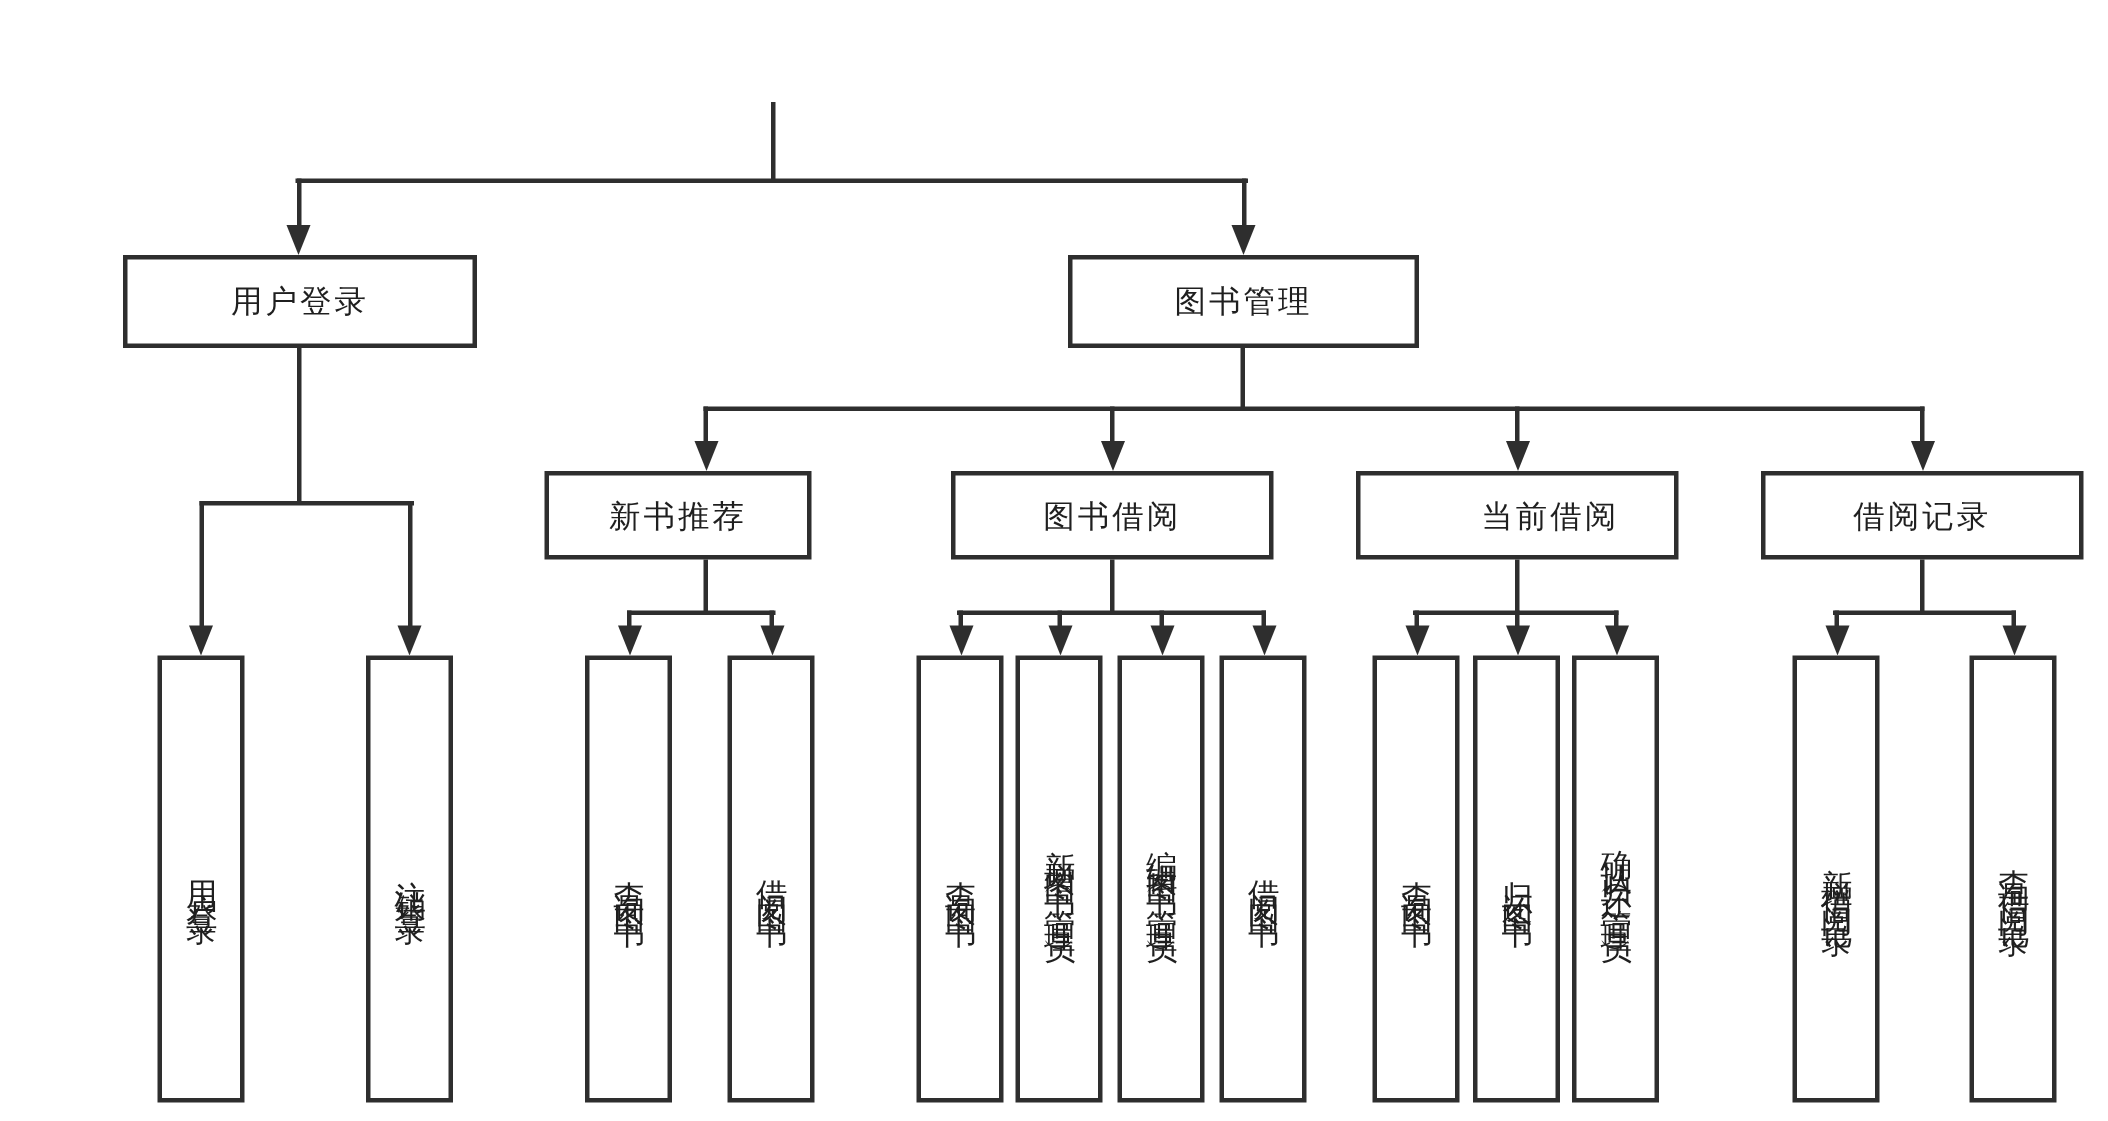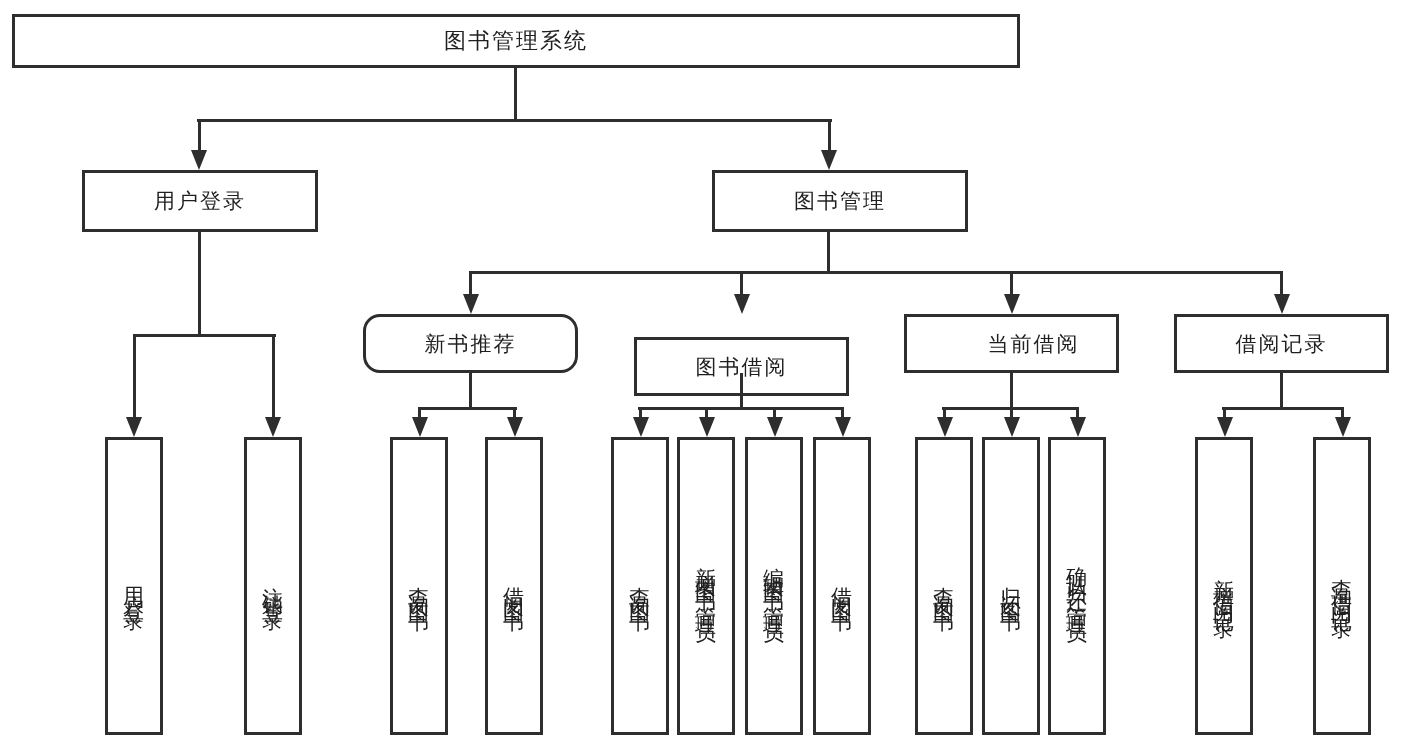--- a/index.html
+++ b/index.html
@@ -58,35 +58,32 @@
     color: #c5c5c5;
     letter-spacing: 0.5px;
     white-space: nowrap;
   }
 </style>
 </head>
 <body>
 
 <div class="canvas">
 
-  <div class="box root" style="left:12px;top:14px;width:1008px;height:54px;">
-    <span class="hlabel">图书管理系统</span>
-  </div>
 
   <div class="vline" style="left:514px;top:68px;width:3px;height:53px;"></div>
   <div class="hline" style="left:197px;top:119px;width:635px;height:3px;"></div>
   <div class="vline" style="left:198px;top:119px;width:3px;height:36px;"></div>
   <div class="vline" style="left:828px;top:119px;width:3px;height:36px;"></div>
   <div class="arrow" style="left:191px;top:150px;"></div>
   <div class="arrow" style="left:821px;top:150px;"></div>
 
   <div class="box" style="left:82px;top:170px;width:236px;height:62px;">
     <span class="hlabel">用户登录</span>
   </div>
-  <div class="box" style="left:712px;top:170px;width:256px;height:62px;">
+  <div class="box" style="left:712px;top:170px;width:234px;height:62px;">
     <span class="hlabel">图书管理</span>
   </div>
 
   <div class="vline" style="left:198px;top:232px;width:3px;height:104px;"></div>
   <div class="hline" style="left:133px;top:334px;width:143px;height:3px;"></div>
   <div class="vline" style="left:133px;top:334px;width:3px;height:88px;"></div>
   <div class="vline" style="left:272px;top:334px;width:3px;height:88px;"></div>
   <div class="arrow" style="left:126px;top:417px;"></div>
   <div class="arrow" style="left:265px;top:417px;"></div>
 
@@ -94,24 +91,24 @@
   <div class="hline" style="left:469px;top:271px;width:814px;height:3px;"></div>
   <div class="vline" style="left:469px;top:271px;width:3px;height:28px;"></div>
   <div class="vline" style="left:740px;top:271px;width:3px;height:28px;"></div>
   <div class="vline" style="left:1010px;top:271px;width:3px;height:28px;"></div>
   <div class="vline" style="left:1280px;top:271px;width:3px;height:28px;"></div>
   <div class="arrow" style="left:463px;top:294px;"></div>
   <div class="arrow" style="left:734px;top:294px;"></div>
   <div class="arrow" style="left:1004px;top:294px;"></div>
   <div class="arrow" style="left:1274px;top:294px;"></div>
 
-  <div class="box" style="left:363px;top:314px;width:215px;height:59px;border-radius:17px;">
+  <div class="box" style="left:363px;top:314px;width:178px;height:59px;">
     <span class="hlabel">新书推荐</span>
   </div>
-  <div class="box" style="left:634px;top:314px;width:215px;height:59px;margin-top:23px;">
+  <div class="box" style="left:634px;top:314px;width:215px;height:59px;">
     <span class="hlabel">图书借阅</span>
   </div>
   <div class="box" style="left:904px;top:314px;width:215px;height:59px;padding-left:44px;">
     <span class="hlabel">当前借阅</span>
   </div>
   <div class="box" style="left:1174px;top:314px;width:215px;height:59px;">
     <span class="hlabel">借阅记录</span>
   </div>
 
   <div class="vline" style="left:469px;top:373px;width:3px;height:36px;"></div>

